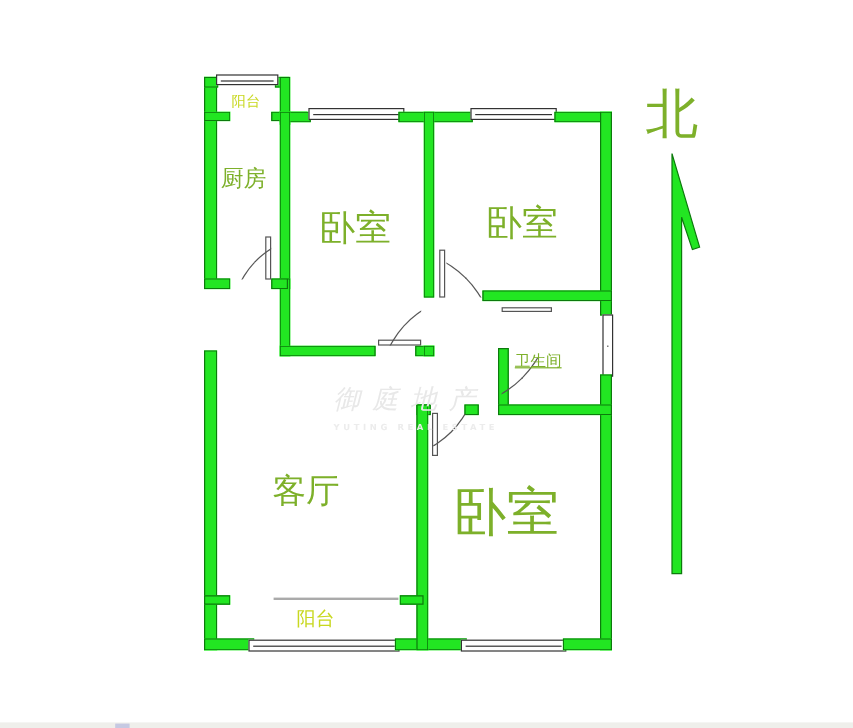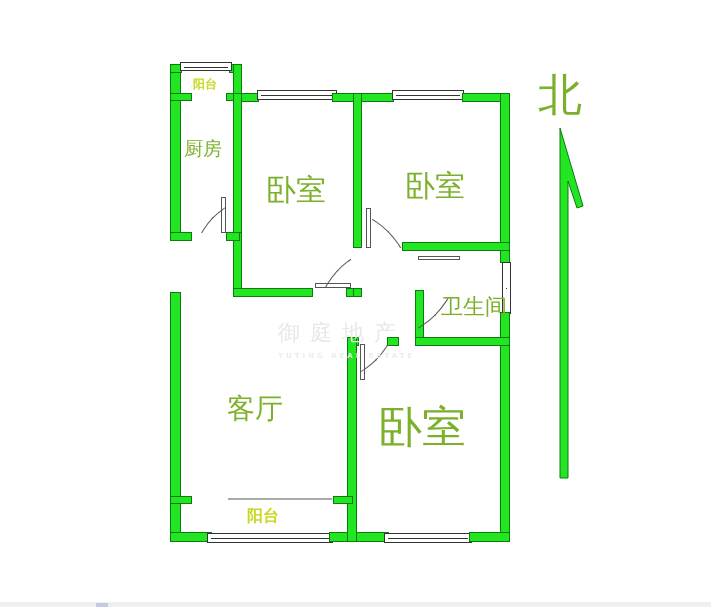--- a/index.html
+++ b/index.html
@@ -1,21 +1,21 @@
 <!DOCTYPE html>
 <html><head>
 <meta charset="utf-8">
 <style>
   html,body{margin:0;padding:0;}
   body{width:711px;height:607px;background:#ffffff;position:relative;overflow:hidden;font-family:"DejaVu Sans",sans-serif;}
   .w{position:absolute;background:#22e622;box-shadow:inset 0 0 0 1px #0c7a0c;}
   .win{position:absolute;background:#fff;border:1px solid #333;box-sizing:border-box;}
   .win:after{content:"";position:absolute;left:3px;right:3px;top:50%;border-top:1px solid #333;}
   .lbl{position:absolute;color:#7db02a;white-space:nowrap;}
-  .lbl.y{color:#c8d820;font-weight:bold;}
+  .lbl.y{color:#c8d820;font-weight:normal;}
   .door{position:absolute;border:1px solid #555;box-sizing:border-box;}
   .arc{position:absolute;border:1px solid #555;box-sizing:border-box;}
   .wm{position:absolute;color:#e8e8e8;font-size:22px;letter-spacing:10px;}
   .wm2{position:absolute;color:#ececec;font-size:7px;letter-spacing:3px;}
   .strip{position:absolute;left:0;right:0;top:602px;height:5px;background:#efefeb;}
   .strip-mark{position:absolute;left:96px;top:603px;width:12px;height:4px;background:#c6c9e2;}
 </style>
 </head>
 <body>
 
@@ -84,28 +84,28 @@
 
   <div class="door" style="left:315px;top:283px;width:36px;height:5px;"></div>
   <div class="arc" style="left:315px;top:248px;width:72px;height:80px;border-radius:100% 0 0 0;border-right:none;border-bottom:none;clip-path:inset(0 50% 50% 0);"></div>
 
   <div class="door" style="left:418px;top:256px;width:42px;height:4px;"></div>
   <div class="arc" style="left:376px;top:256px;width:84px;height:84px;border-radius:0 0 100% 0;border-left:none;border-top:none;clip-path:inset(50% 0 0 50%);"></div>
 
   <div class="door" style="left:360px;top:344px;width:5px;height:36px;"></div>
   <div class="arc" style="left:324px;top:308px;width:74px;height:74px;border-radius:0 0 100% 0;border-left:none;border-top:none;clip-path:inset(50% 0 0 50%);"></div>
 
-  <div class="wm" style="left:278px;top:318px;">御庭地产</div>
+  <div class="wm" style="left:278px;top:318px;font-style:italic;">御庭地产</div>
   <div class="wm2" style="left:278px;top:352px;font-weight:bold;">YUTING REAL ESTATE</div>
 
   <div class="lbl y" style="left:193px;top:76px;font-size:12px;">阳台</div>
   <div class="lbl" style="left:184px;top:136px;font-size:19px;">厨房</div>
   <div class="lbl" style="left:266px;top:170px;font-size:30px;">卧室</div>
   <div class="lbl" style="left:405px;top:166px;font-size:30px;">卧室</div>
-  <div class="lbl" style="left:441px;top:292px;font-size:22px;">卫生间</div>
+  <div class="lbl" style="left:429px;top:292px;font-size:13px;text-decoration:underline;">卫生间</div>
   <div class="lbl" style="left:227px;top:390px;font-size:28px;">客厅</div>
   <div class="lbl" style="left:378px;top:398px;font-size:44px;">卧室</div>
   <div class="lbl y" style="left:247px;top:506px;font-size:16px;">阳台</div>
 
   <div class="lbl" style="left:538px;top:66px;font-size:44px;">北</div>
   <svg style="position:absolute;left:550px;top:125px;" width="40" height="360" viewBox="0 0 40 360">
     <polygon points="10,3 33,81 27,83 18,56 18,353 10,353" fill="#22e622" stroke="#0c7a0c" stroke-width="1"></polygon>
   </svg>
 
 </div>

